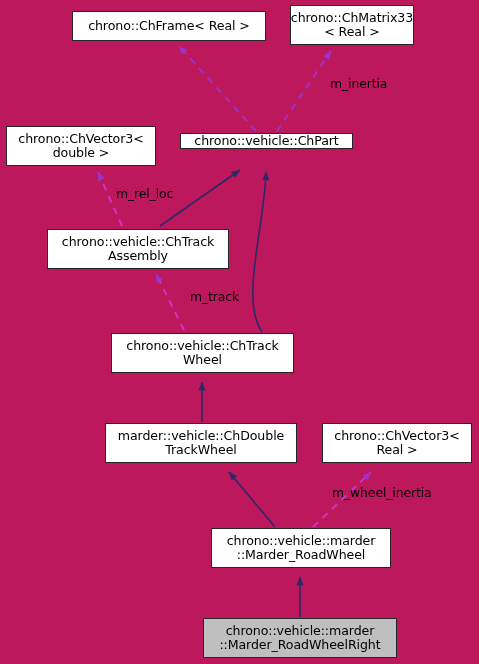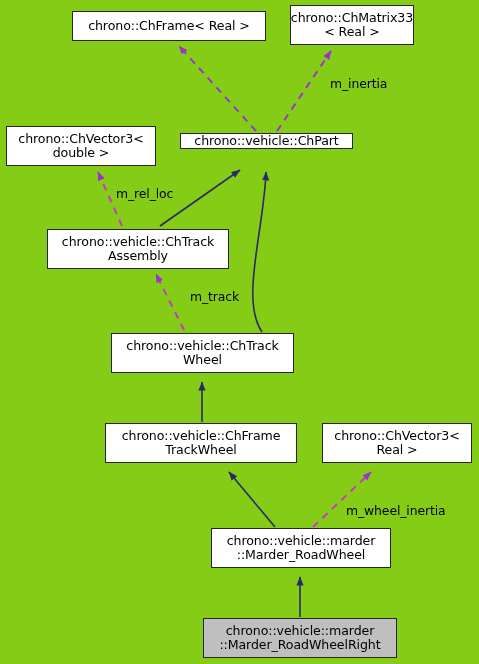--- a/index.html
+++ b/index.html
@@ -4,21 +4,21 @@
 <style>
   html, body {
     margin: 0;
     padding: 0;
     background: #ffffff;
   }
   #diagram-root {
     position: relative;
     width: 479px;
     height: 664px;
-    background: #84cc16;
+    background: #be185d;
     font-family: "DejaVu Sans", "Liberation Sans", sans-serif;
     overflow: hidden;
   }
   #edge-layer {
     position: absolute;
     left: 0;
     top: 0;
     width: 479px;
     height: 664px;
   }
@@ -98,34 +98,34 @@
 double &gt;</div>
 
   <div class="node" style="left:180px; top:133px; width:173px; height:16px;">chrono::vehicle::ChPart</div>
 
   <div class="node" style="left:47px; top:229px; width:182px; height:40px;">chrono::vehicle::ChTrack
 Assembly</div>
 
   <div class="node" style="left:111px; top:333px; width:183px; height:40px;">chrono::vehicle::ChTrack
 Wheel</div>
 
-  <div class="node" style="left:105px; top:423px; width:192px; height:40px;">chrono::vehicle::ChFrame
+  <div class="node" style="left:105px; top:423px; width:192px; height:40px;">marder::vehicle::ChDouble
 TrackWheel</div>
 
   <div class="node" style="left:322px; top:423px; width:150px; height:40px;">chrono::ChVector3&lt;
 Real &gt;</div>
 
   <div class="node" style="left:211px; top:528px; width:180px; height:40px;">chrono::vehicle::marder
 ::Marder_RoadWheel</div>
 
   <div class="node highlight" style="left:203px; top:618px; width:194px; height:40px;">chrono::vehicle::marder
 ::Marder_RoadWheelRight</div>
 
 
   <div class="edge-label" style="left:330px; top:77px;">m_inertia</div>
 
   <div class="edge-label" style="left:116px; top:187px;">m_rel_loc</div>
 
   <div class="edge-label" style="left:190px; top:290px;">m_track</div>
 
-  <div class="edge-label" style="left:346px; top:486px;margin-top:18px;">m_wheel_inertia</div>
+  <div class="edge-label" style="left:332px; top:486px;">m_wheel_inertia</div>
 
 </div>
 
 </body></html>

